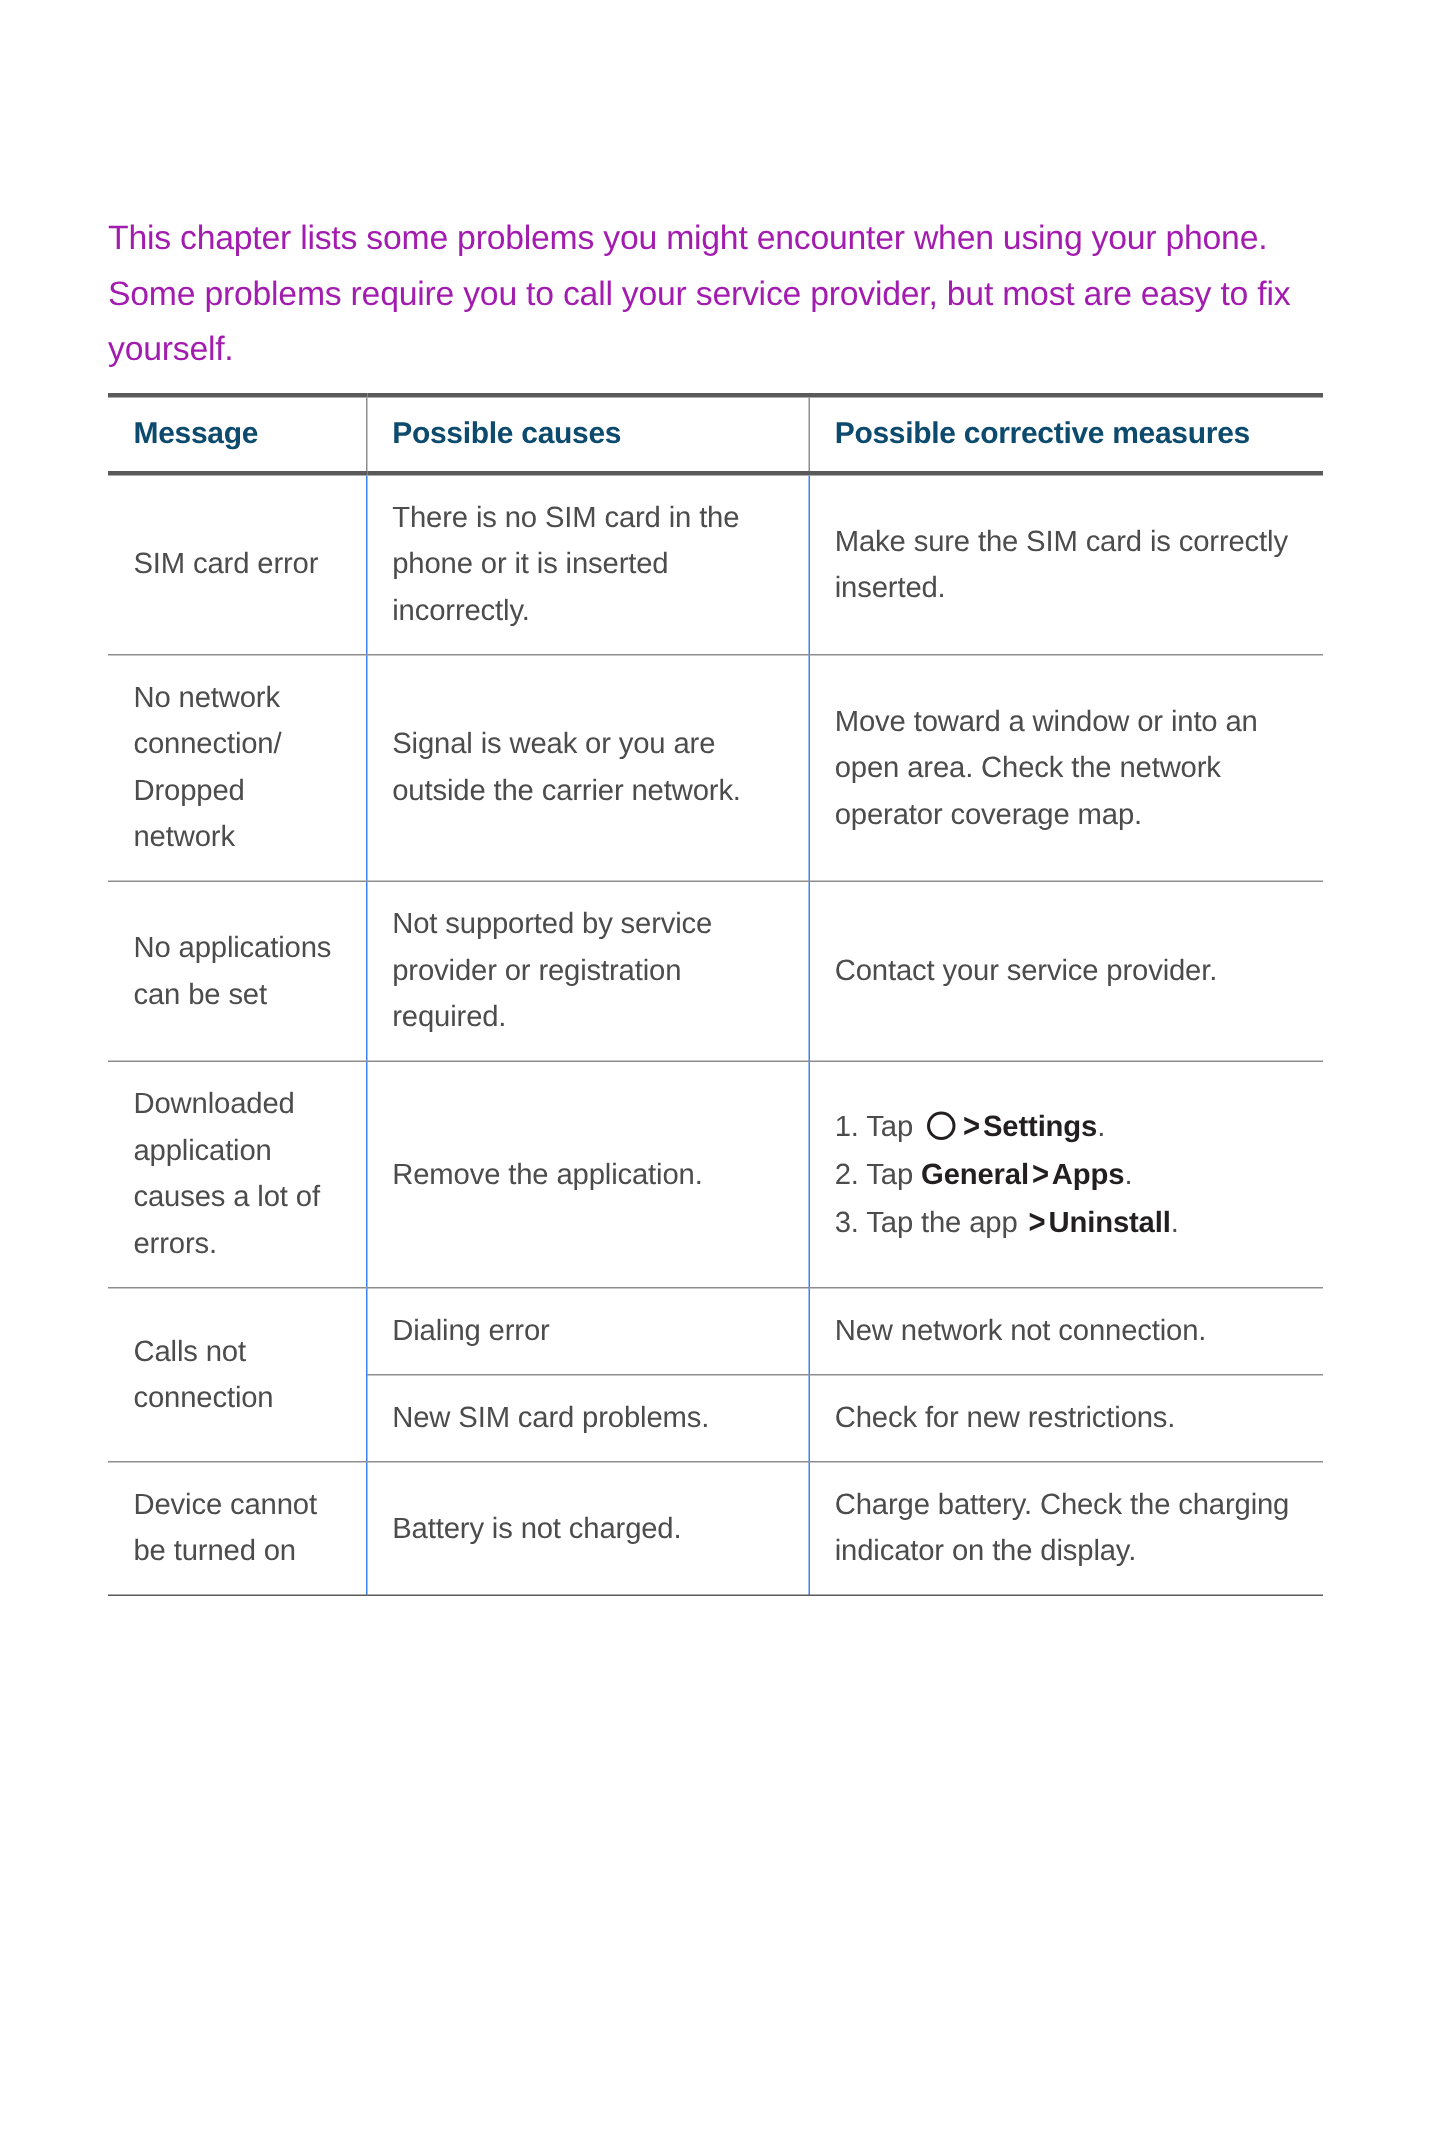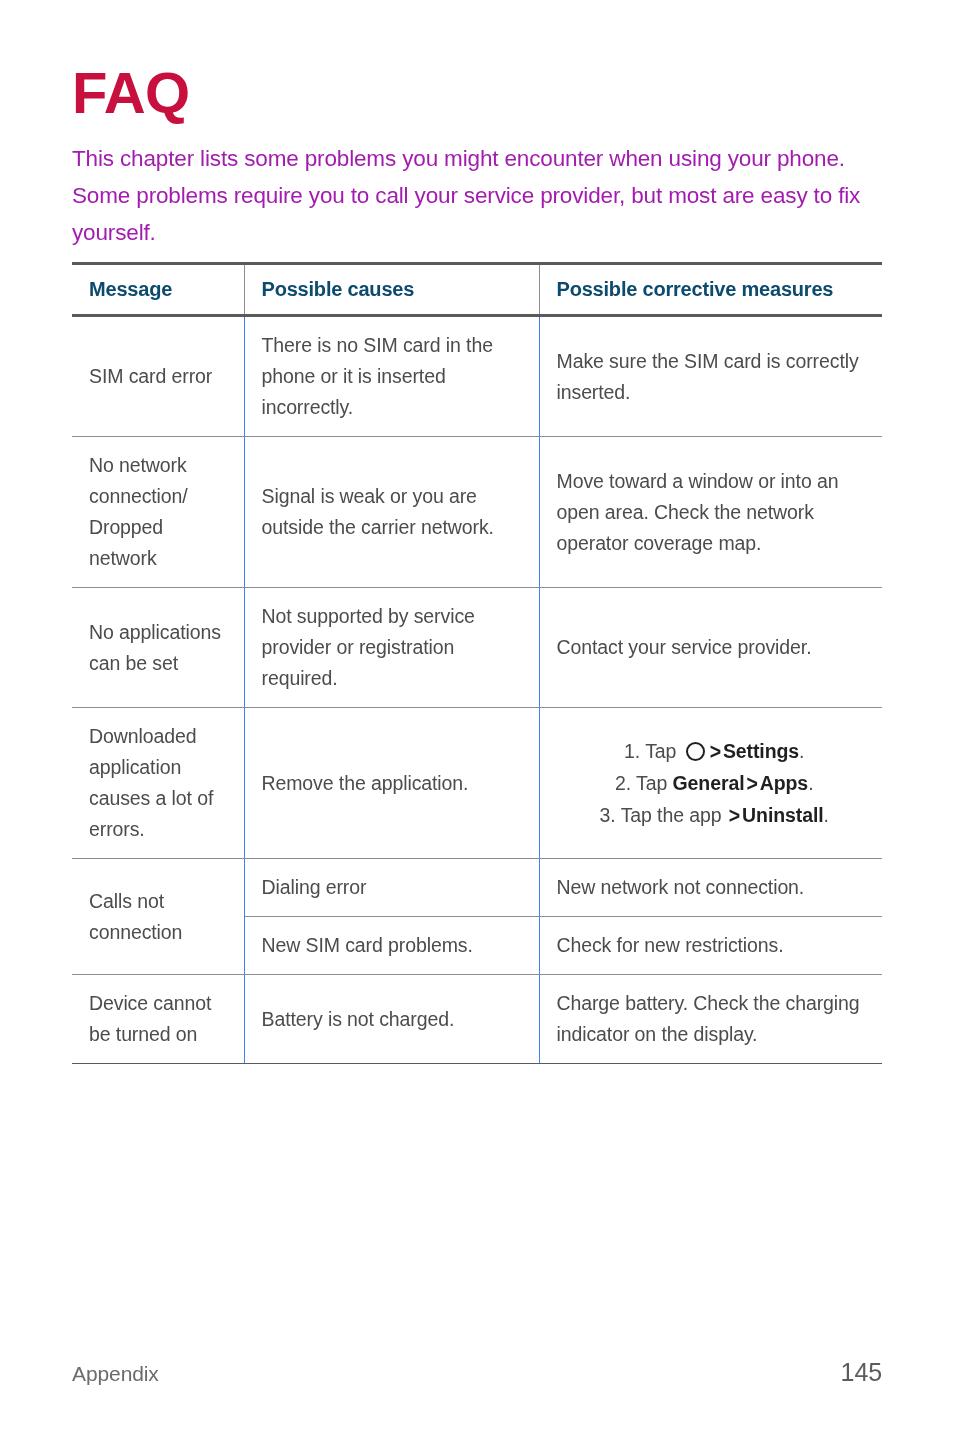--- a/index.html
+++ b/index.html
@@ -95,21 +95,20 @@
   table.faq-table tbody tr:last-child td { border-bottom: 1.5px solid #5a5a5a; }
   
   table.faq-table tbody tr.subrow-first td.splitcell { border-bottom: 1px solid #8d8d8d; }
 
   
   .steps { }
   .step {
     display: block;
     line-height: 32px;
     white-space: nowrap;
-    text-align: center;
   }
   .step .num { }
   .step b { font-weight: 700; color: #231f20; }
   .chev {
     display: inline-block;
     font-weight: 700;
     color: #231f20;
     padding: 0 2px;
     transform: scaleY(1.15);
   }
@@ -140,21 +139,20 @@
   .footer .pageno {
     font-size: 25px;
     color: #5c5c5c;
   }
 </style>
 </head>
 <body>
 
 <div class="page">
 
-  <h1 class="faq-title">FAQ</h1>
 
   <p class="intro">This chapter lists some problems you might encounter when using your phone. Some problems require you to call your service provider, but most are easy to fix yourself.</p>
 
   <div class="faq-table-wrap">
     <table class="faq-table">
       <colgroup>
         <col class="c1">
           <col class="c2">
           <col class="c3">
       </colgroup>
@@ -226,18 +224,14 @@
         <tr>
           <td>Device cannot be turned on</td>
           <td>Battery is not charged.</td>
           <td>Charge battery. Check the charging indicator on the display.</td>
         </tr>
 
       </tbody>
     </table>
   </div>
 
-  <div class="footer">
-    <span>Appendix</span>
-    <span class="pageno">145</span>
-  </div>
 
 </div>
 
 </body></html>

